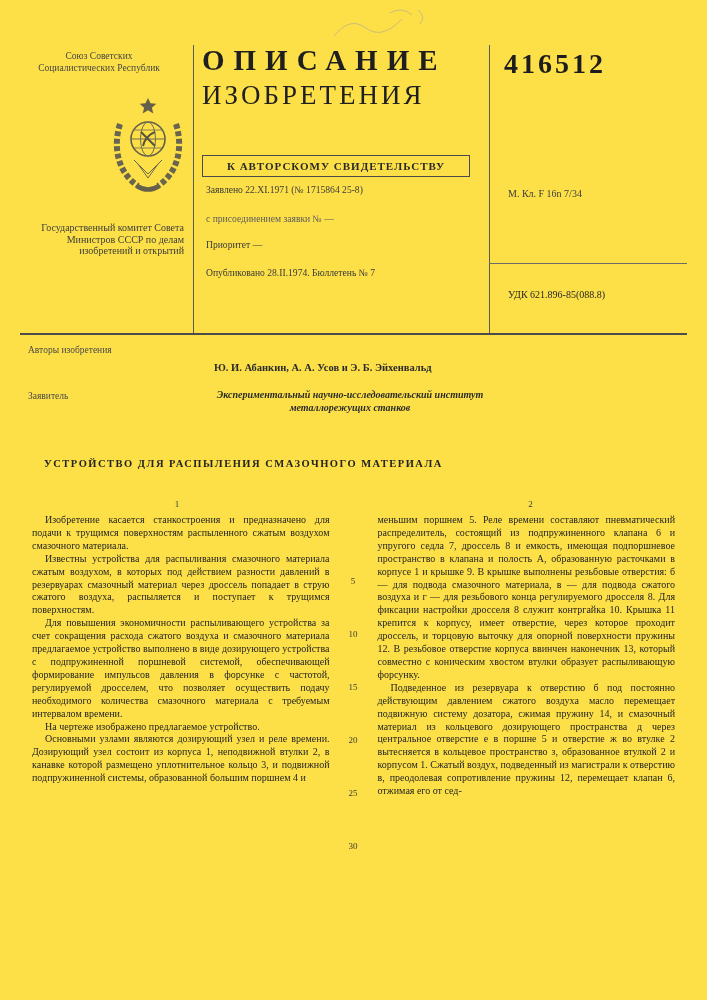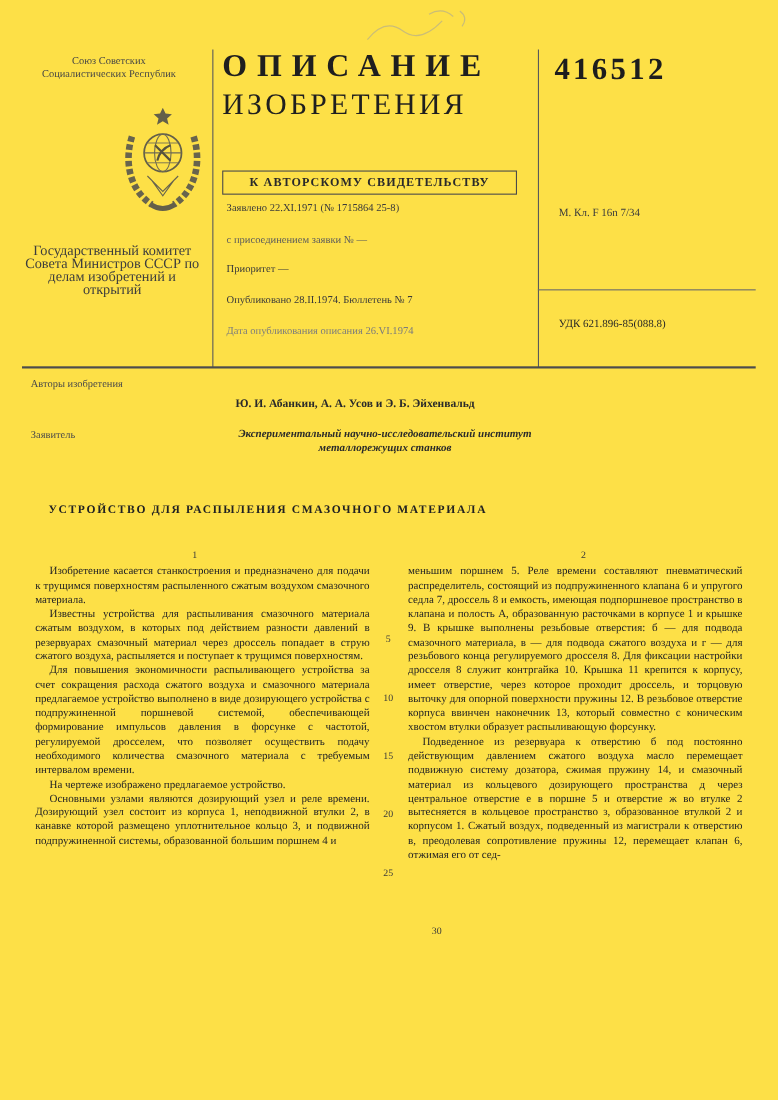--- a/index.html
+++ b/index.html
@@ -10,21 +10,21 @@
     color:#2b2b2b; overflow:hidden;
   }
   
   .country {
     position:absolute; left:26px; top:50px; width:146px;
     text-align:center; font-size:9.5px; line-height:12px; color:#454545;
   }
   .emblem { position:absolute; left:108px; top:96px; opacity:.85; }
   .committee {
     position:absolute; left:20px; top:222px; width:164px;
-    text-align:center; font-size:13px; line-height:11.5px; color:#3d3d3d;
+    text-align:right; font-size:10px; line-height:11.5px; color:#3d3d3d;
   }
   .vline { position:absolute; top:45px; width:1px; height:289px; background:#5a5a5a; }
   .vline1 { left:193px; } .vline2 { left:489px; }
   .hline-main { position:absolute; left:20px; top:333px; width:667px; height:1.5px; background:#4c4c4c; }
   .right-hline { position:absolute; left:489px; top:263px; width:198px; height:1px; background:#6a6a6a; }
 
   .title-1 {
     position:absolute; left:202px; top:44px; font-size:29px; font-weight:bold;
     letter-spacing:9px; color:#1f1f1f; white-space:nowrap;
   }
@@ -64,27 +64,27 @@
   }
 
   
   .doc-title {
     position:absolute; left:0; top:458px; width:578px; text-align:left;
     font-size:10.5px; font-weight:bold; letter-spacing:1.5px; color:#222;margin-left:44px;
   }
   .colmark { position:absolute; top:499px; font-size:9px; color:#3a3a3a; text-align:center; }
   .colmark-1 { left:0; width:354px; }
   .colmark-2 { left:354px; width:353px; }
-  .body-cols { position:absolute; left:32px; top:514px; width:643px; display:flex; gap:35px; }
+  .body-cols { position:absolute; left:32px; top:514px; width:643px; display:flex; gap:48px; }
   .col { width:304px; font-size:10px; line-height:12.9px; text-align:justify; color:#242424; }
   .col p { margin:0; text-indent:1.3em; }
   .col p.noindent { text-indent:0; }
   .lnum { position:absolute; left:342px; width:22px; text-align:center; font-size:9px; color:#3a3a3a; }
   .ln0 { top:576px; } .ln1 { top:629px; } .ln2 { top:682px; }
-  .ln3 { top:735px; } .ln4 { top:788px; } .ln5 { top:841px;margin-left:44px; }
+  .ln3 { top:735px; } .ln4 { top:788px; } .ln5 { top:841px; }
 </style>
 </head>
 <body>
 
 <div class="page">
 
   <svg class="pencil" width="130" height="44" viewBox="0 0 130 44">
     <path d="M6 32 Q22 12 38 24 T74 15 M62 9 q12 -7 22 2 M90 6 q8 6 2 14" stroke="#a0a0a0" stroke-width="1" fill="none" opacity="0.55"></path>
   </svg>
 
@@ -114,21 +114,20 @@
   <div class="right-hline"></div>
 
   <div class="title-1">ОПИСАНИЕ</div>
   <div class="title-2">ИЗОБРЕТЕНИЯ</div>
   <div class="subtitle-box">К АВТОРСКОМУ СВИДЕТЕЛЬСТВУ</div>
 
   <div class="field f1">Заявлено 22.XI.1971 (№ 1715864 25-8)</div>
   <div class="field f2">с присоединением заявки № —</div>
   <div class="field f3">Приоритет —</div>
   <div class="field f4">Опубликовано 28.II.1974. Бюллетень № 7</div>
-  <div class="field f5">Дата опубликования описания 26.VI.1974</div>
 
   <div class="patent-number">416512</div>
   <div class="mkl">М. Кл. F 16n 7/34</div>
   <div class="udk">УДК 621.896-85(088.8)</div>
 
   <div class="authors-label">Авторы изобретения</div>
   <div class="authors-names">Ю. И. Абанкин, А. А. Усов и Э. Б. Эйхенвальд</div>
   <div class="applicant-label">Заявитель</div>
   <div class="applicant">Экспериментальный научно-исследовательский институт металлорежущих станков</div>
 

